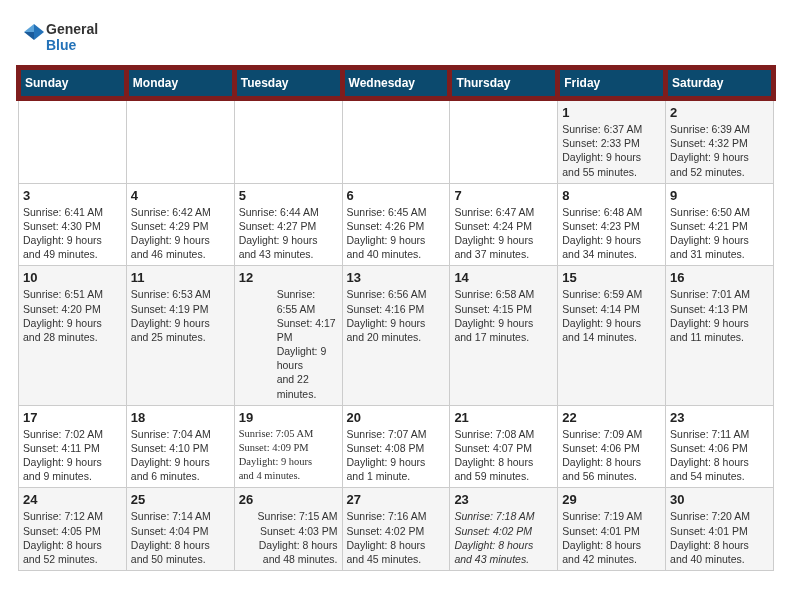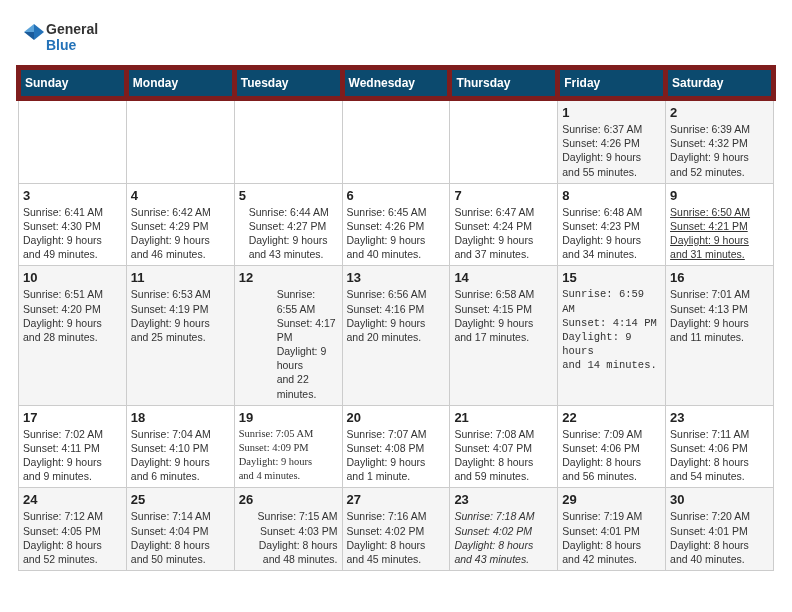--- a/index.html
+++ b/index.html
@@ -110,21 +110,21 @@
   <tbody id="calendar-body">
   <tr>
         <td class="empty-cell"></td>
         <td class="empty-cell"></td>
         <td class="empty-cell"></td>
         <td class="empty-cell"></td>
         <td class="empty-cell"></td>
         <td>
           <span class="day-number">1</span>
           <div class="day-info" style="white-space: pre-line;">Sunrise: 6:37 AM
-Sunset: 4:26 PM
+Sunset: 2:33 PM
 Daylight: 9 hours
 and 55 minutes.</div>
         </td>
         <td>
           <span class="day-number">2</span>
           <div class="day-info" style="white-space: pre-line;">Sunrise: 6:39 AM
 Sunset: 4:32 PM
 Daylight: 9 hours
 and 52 minutes.</div>
         </td>
@@ -139,21 +139,21 @@
         </td>
         <td>
           <span class="day-number">4</span>
           <div class="day-info" style="white-space: pre-line;">Sunrise: 6:42 AM
 Sunset: 4:29 PM
 Daylight: 9 hours
 and 46 minutes.</div>
         </td>
         <td>
           <span class="day-number">5</span>
-          <div class="day-info" style="white-space: pre-line; margin-left: 10px;">Sunrise: 6:44 AM
+          <div class="day-info" style="white-space: pre-line;">Sunrise: 6:44 AM
 Sunset: 4:27 PM
 Daylight: 9 hours
 and 43 minutes.</div>
         </td>
         <td>
           <span class="day-number">6</span>
           <div class="day-info" style="white-space: pre-line;">Sunrise: 6:45 AM
 Sunset: 4:26 PM
 Daylight: 9 hours
 and 40 minutes.</div>
@@ -167,21 +167,21 @@
         </td>
         <td>
           <span class="day-number">8</span>
           <div class="day-info" style="white-space: pre-line;">Sunrise: 6:48 AM
 Sunset: 4:23 PM
 Daylight: 9 hours
 and 34 minutes.</div>
         </td>
         <td>
           <span class="day-number">9</span>
-          <div class="day-info" style="white-space: pre-line; text-decoration: underline;">Sunrise: 6:50 AM
+          <div class="day-info" style="white-space: pre-line;">Sunrise: 6:50 AM
 Sunset: 4:21 PM
 Daylight: 9 hours
 and 31 minutes.</div>
         </td>
       </tr>
       <tr>
         <td>
           <span class="day-number">10</span>
           <div class="day-info" style="white-space: pre-line;">Sunrise: 6:51 AM
 Sunset: 4:20 PM
@@ -211,21 +211,21 @@
         </td>
         <td>
           <span class="day-number">14</span>
           <div class="day-info" style="white-space: pre-line;">Sunrise: 6:58 AM
 Sunset: 4:15 PM
 Daylight: 9 hours
 and 17 minutes.</div>
         </td>
         <td>
           <span class="day-number">15</span>
-          <div class="day-info" style="white-space: pre-line; font-family: Liberation Mono, monospace;">Sunrise: 6:59 AM
+          <div class="day-info" style="white-space: pre-line;">Sunrise: 6:59 AM
 Sunset: 4:14 PM
 Daylight: 9 hours
 and 14 minutes.</div>
         </td>
         <td>
           <span class="day-number">16</span>
           <div class="day-info" style="white-space: pre-line;">Sunrise: 7:01 AM
 Sunset: 4:13 PM
 Daylight: 9 hours
 and 11 minutes.</div>

